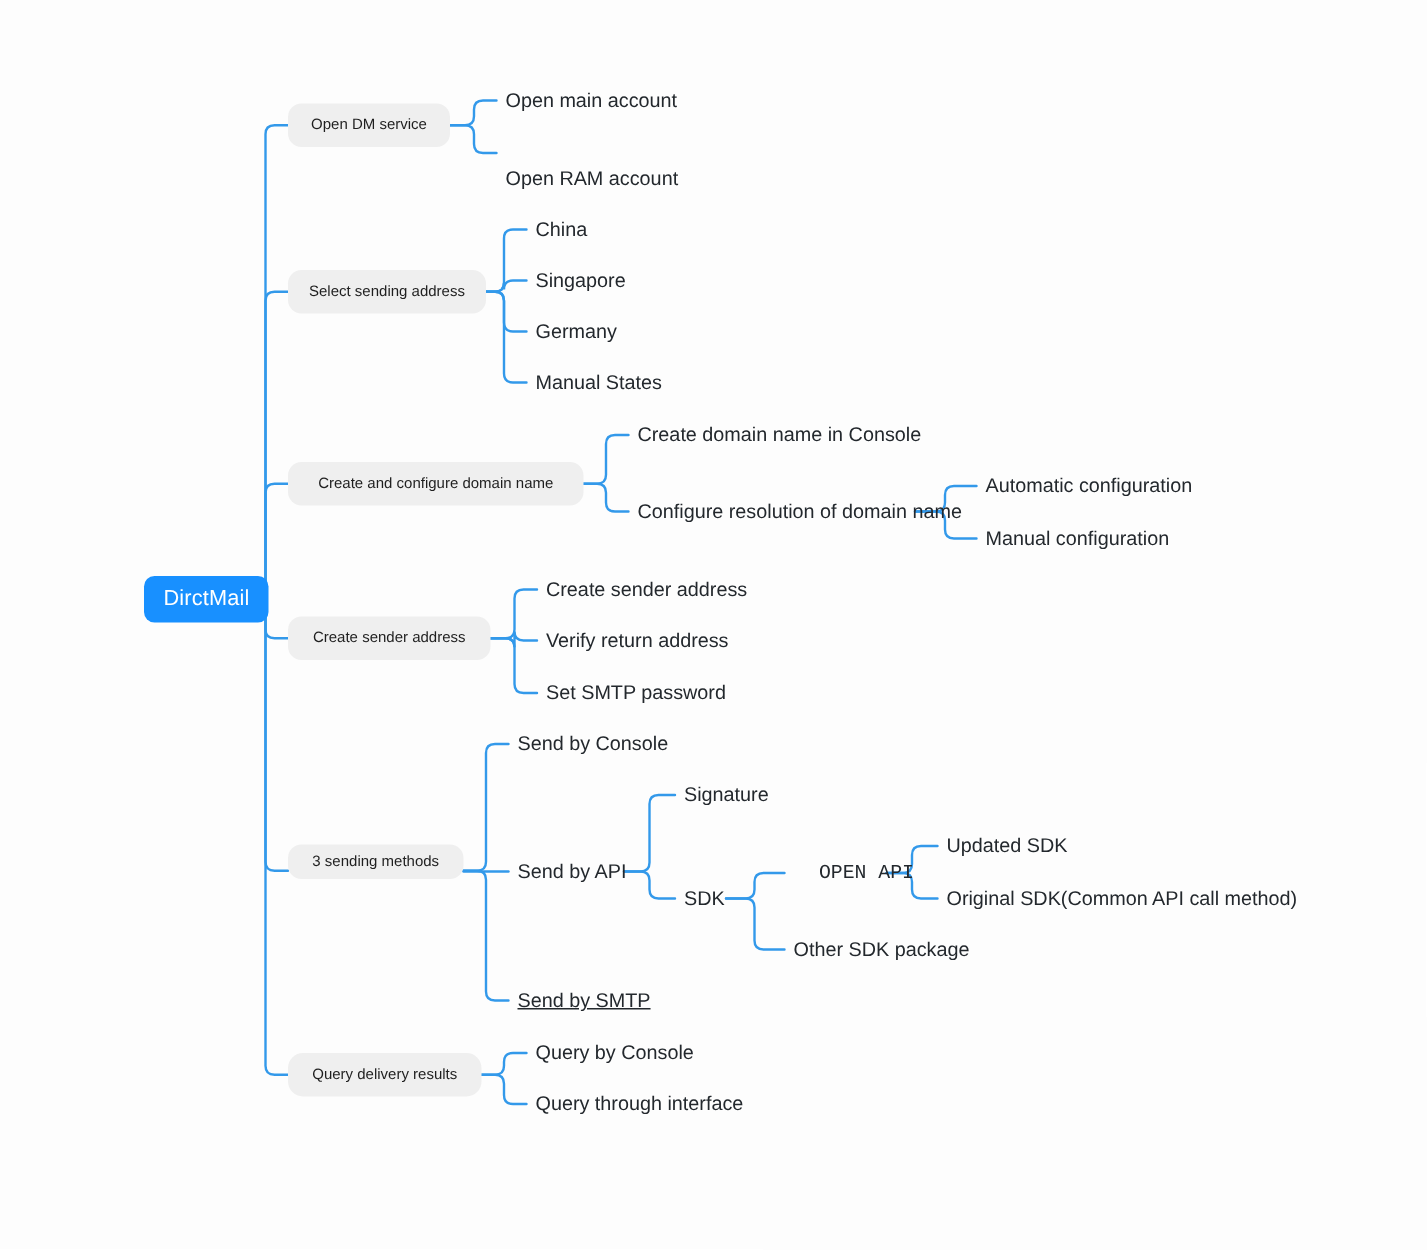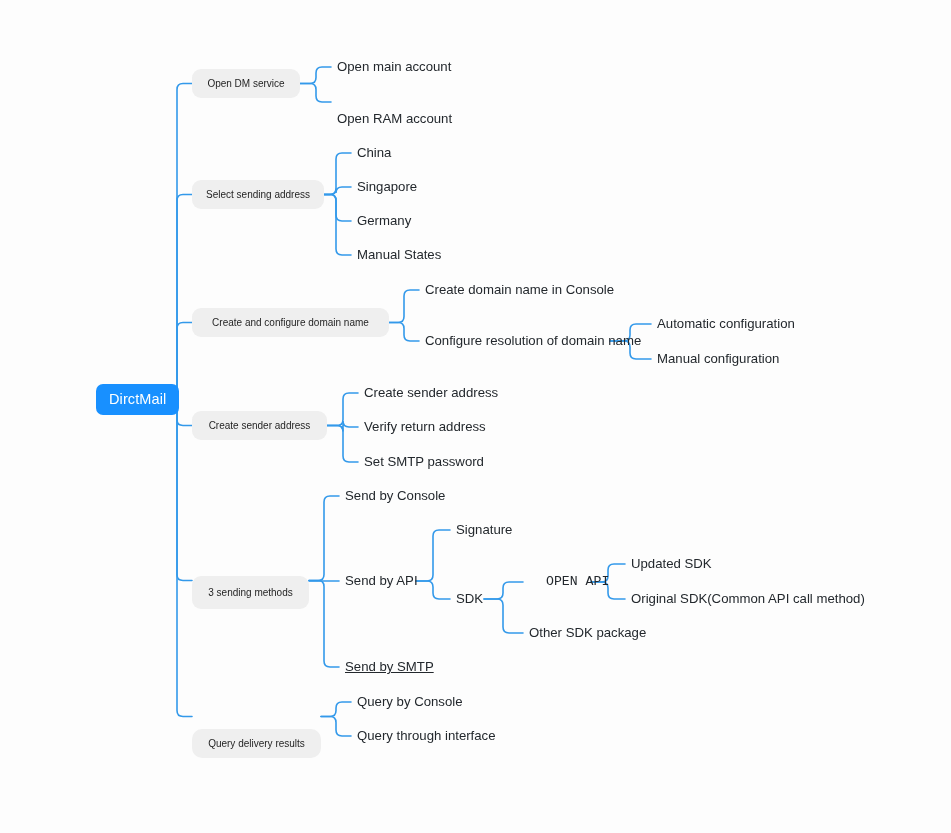--- a/index.html
+++ b/index.html
@@ -108,27 +108,27 @@
       <div class="node leaf-node" style="left: 357px; top: 245px; height: 20px;">Manual States</div>
       <div class="node branch-node" style="left: 192px; top: 308px; height: 29px; min-width: 197px;">Create and configure domain name</div>
       <div class="node leaf-node" style="left: 425px; top: 280px; height: 20px;">Create domain name in Console</div>
       <div class="node leaf-node" style="left: 425px; top: 331px; height: 20px; text-align: center;">Configure resolution of domain name</div>
       <div class="node leaf-node" style="left: 657px; top: 314px; height: 20px;">Automatic configuration</div>
       <div class="node leaf-node" style="left: 657px; top: 349px; height: 20px;">Manual configuration</div>
       <div class="node branch-node" style="left: 192px; top: 411px; height: 29px; min-width: 135px;">Create sender address</div>
       <div class="node leaf-node" style="left: 364px; top: 383px; height: 20px;">Create sender address</div>
       <div class="node leaf-node" style="left: 364px; top: 417px; height: 20px;">Verify return address</div>
       <div class="node leaf-node" style="left: 364px; top: 452px; height: 20px;">Set SMTP password</div>
-      <div class="node branch-node" style="left: 192px; top: 576px; height: 33px; min-width: 117px;">3 sending methods</div>
+      <div class="node branch-node" style="left: 192px; top: 563px; height: 23px; min-width: 117px;">3 sending methods</div>
       <div class="node leaf-node" style="left: 345px; top: 486px; height: 20px;">Send by Console</div>
       <div class="node leaf-node" style="left: 345px; top: 571px; height: 20px;">Send by API</div>
       <div class="node leaf-node" style="left: 456px; top: 520px; height: 20px;">Signature</div>
       <div class="node leaf-node" style="left: 456px; top: 589px; height: 20px;">SDK</div>
       <div class="node leaf-node" style="left: 546px; top: 572px; height: 20px; font-family: Liberation Mono, monospace;">OPEN API</div>
       <div class="node leaf-node" style="left: 631px; top: 554px; height: 20px;">Updated SDK</div>
       <div class="node leaf-node" style="left: 631px; top: 589px; height: 20px;">Original SDK(Common API call method)</div>
       <div class="node leaf-node" style="left: 529px; top: 623px; height: 20px;">Other SDK package</div>
       <div class="node leaf-node" style="left: 345px; top: 657px; height: 20px; text-decoration: underline;">Send by SMTP</div>
-      <div class="node branch-node" style="left: 192px; top: 729px; height: 29px; min-width: 129px; border-radius: 10px;">Query delivery results</div>
+      <div class="node branch-node" style="left: 192px; top: 702px; height: 29px; min-width: 129px; border-radius: 10px;">Query delivery results</div>
       <div class="node leaf-node" style="left: 357px; top: 692px; height: 20px;">Query by Console</div>
       <div class="node leaf-node" style="left: 357px; top: 726px; height: 20px;">Query through interface</div>
     </div>
 </div>
 
 </body></html>

